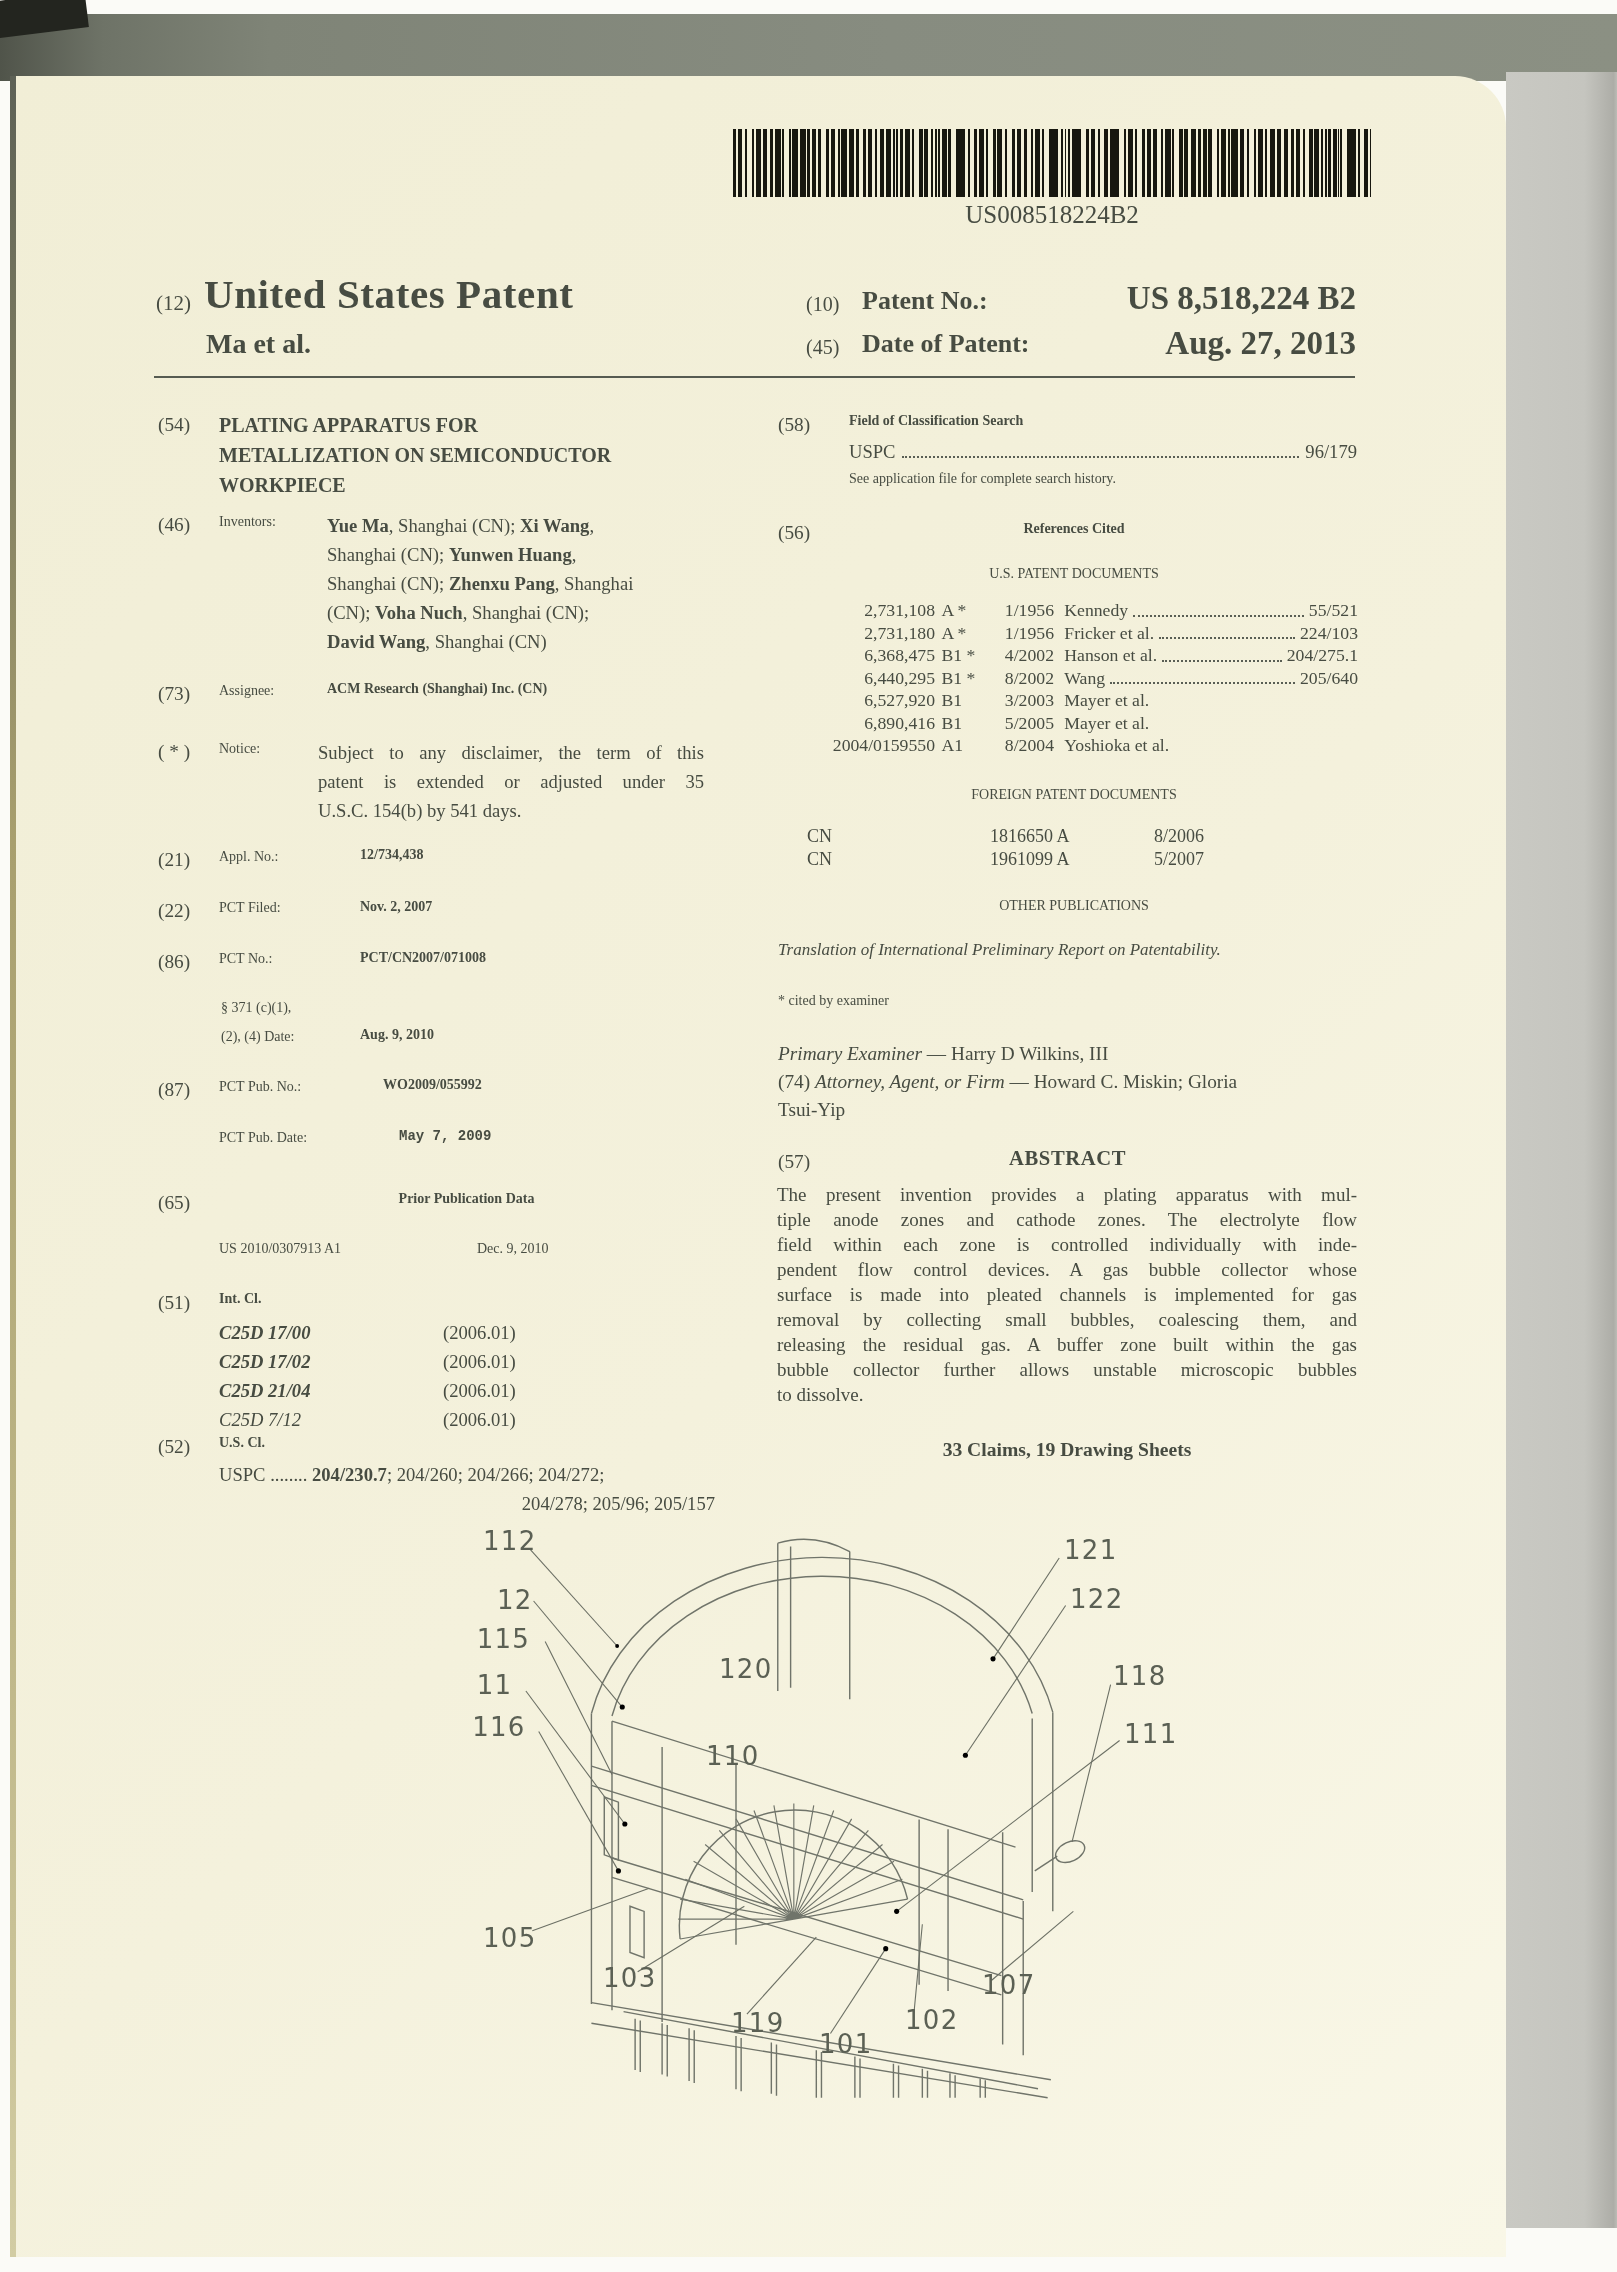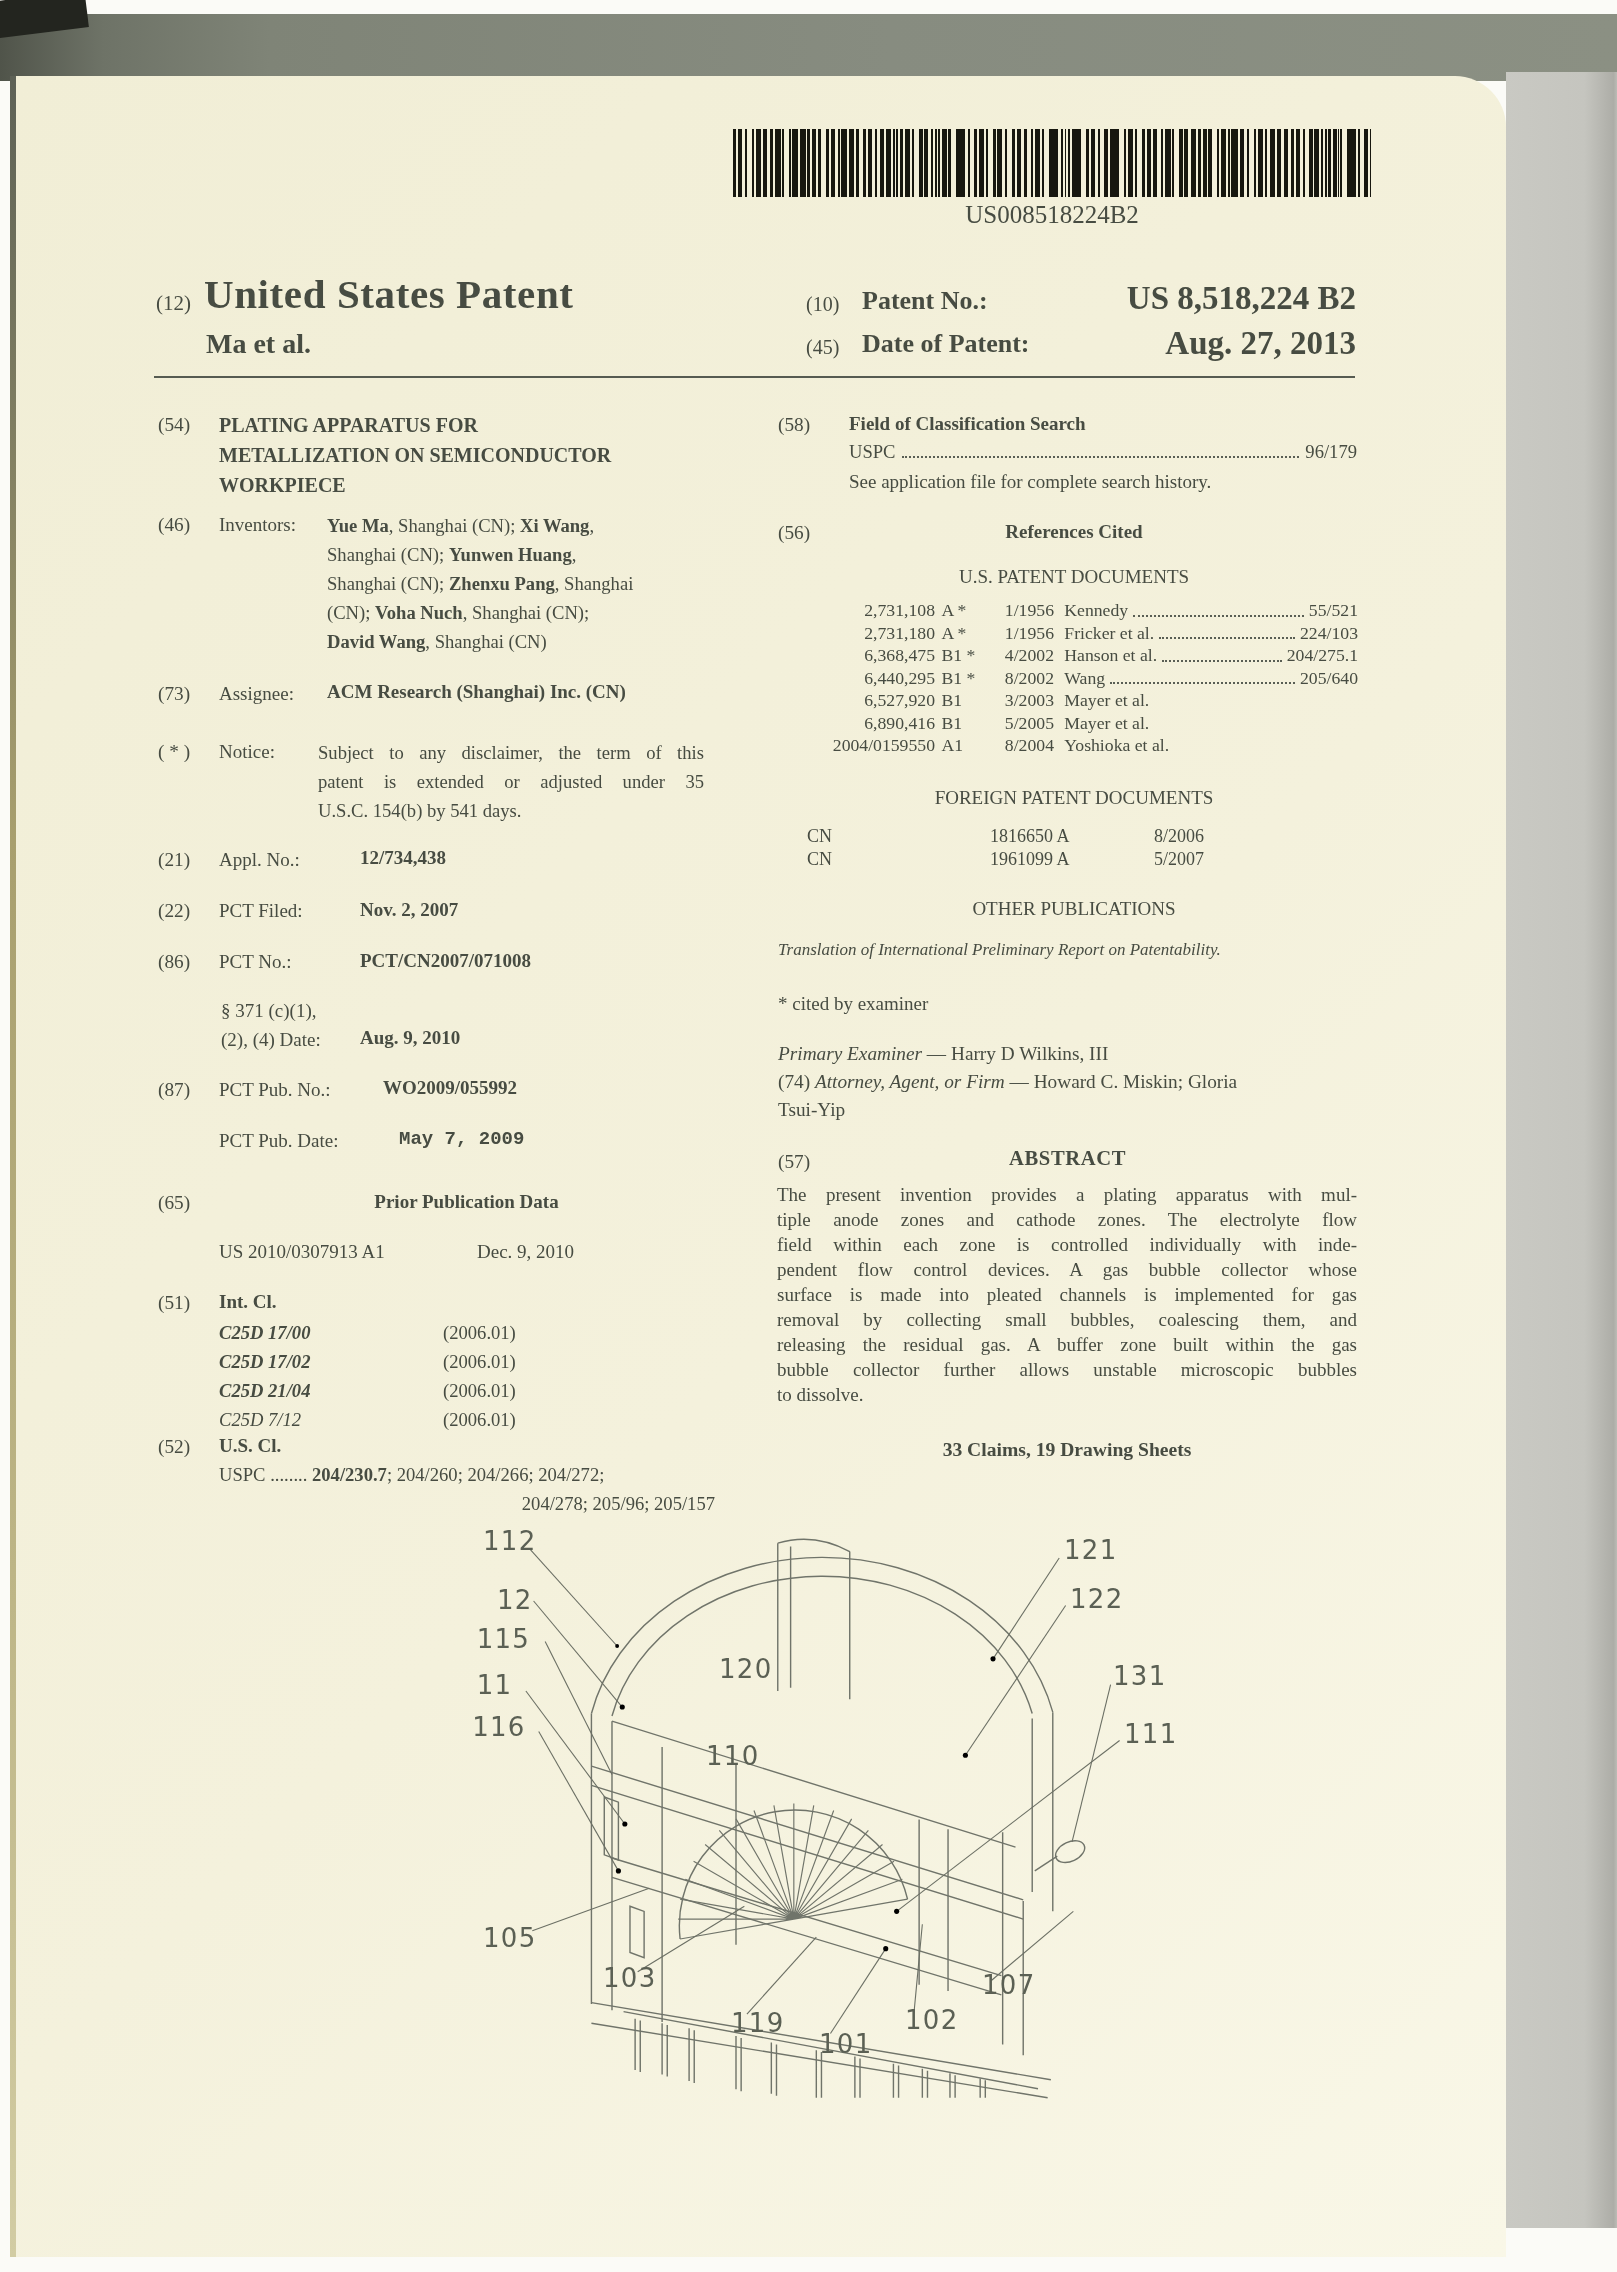--- a/index.html
+++ b/index.html
@@ -1,19 +1,19 @@
 <!DOCTYPE html>
 <html style="font-size:10.3px"><head>
 <meta charset="utf-8">
 <style>
   html,body{margin:0;padding:0;background:#fbfbf7;}
   #screen{position:relative;width:1618px;height:2273px;overflow:hidden;
           font-family:"Liberation Serif","DejaVu Serif",serif;color:#474c42;}
   .abs{position:absolute;}
-  .t{font-size:19px;line-height:1.25;white-space:nowrap;}
+  .t{font-size:14px;line-height:1.25;white-space:nowrap;}
   .b{font-weight:bold;}
   .i{font-style:italic;}
   .num{font-size:19.3px;}
   .small{font-size:17px;font-style:italic;}
   .wrap{white-space:normal;}
   .just{text-align:justify;text-align-last:justify;}
   .ctr{text-align:center;}
   .rt{text-align:right;}
 
   
@@ -339,21 +339,21 @@
     </svg>
     <span class="fig-label" style="left:14px;top:31px;">112</span>
     <span class="fig-label" style="left:28px;top:90px;">12</span>
     <span class="fig-label" style="left:7.7px;top:129px;">115</span>
     <span class="fig-label" style="left:7.7px;top:175px;">11</span>
     <span class="fig-label" style="left:3.2px;top:217px;">116</span>
     <span class="fig-label" style="left:250px;top:159px;">120</span>
     <span class="fig-label" style="left:237px;top:246px;">110</span>
     <span class="fig-label" style="left:595px;top:40px;">121</span>
     <span class="fig-label" style="left:601px;top:89px;">122</span>
-    <span class="fig-label" style="left:644px;top:166px;">131</span>
+    <span class="fig-label" style="left:644px;top:166px;">118</span>
     <span class="fig-label" style="left:655px;top:224px;">111</span>
     <span class="fig-label" style="left:14px;top:428px;">105</span>
     <span class="fig-label" style="left:134px;top:468px;">103</span>
     <span class="fig-label" style="left:262px;top:513px;">119</span>
     <span class="fig-label" style="left:350px;top:534px;">101</span>
     <span class="fig-label" style="left:436px;top:510px;">102</span>
     <span class="fig-label" style="left:513px;top:475px;">107</span>
   </div>
 
 </div>

